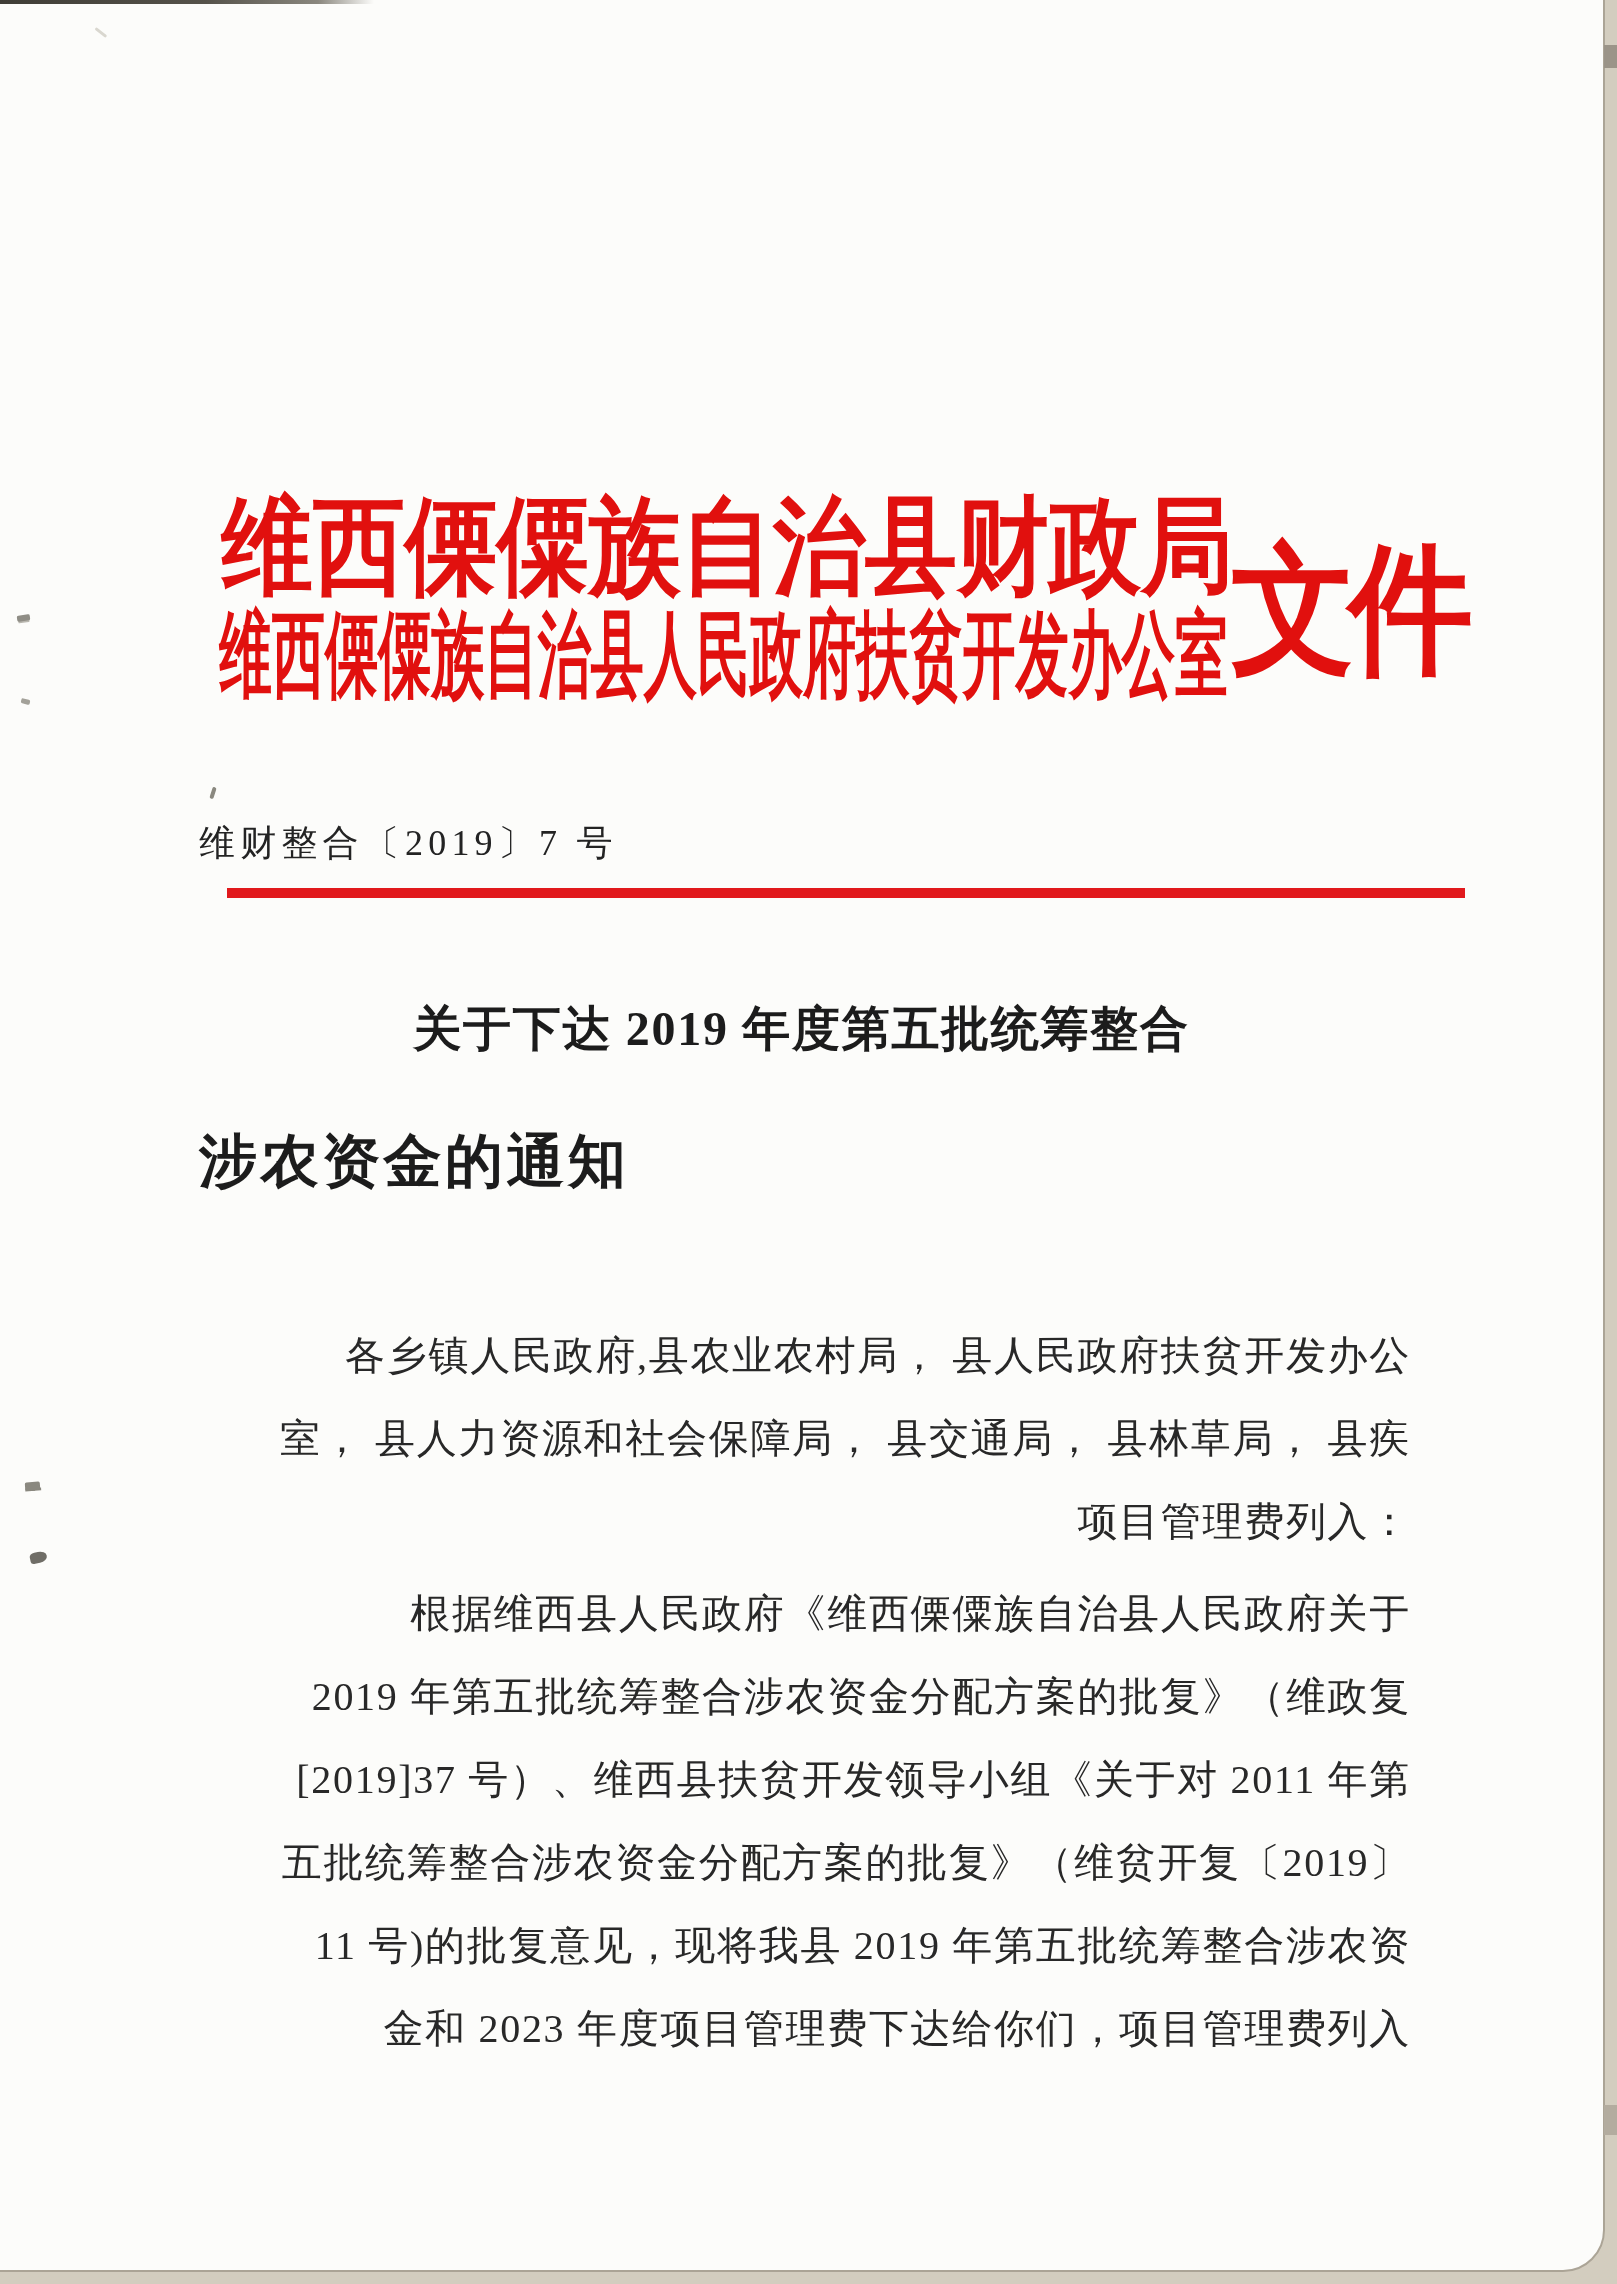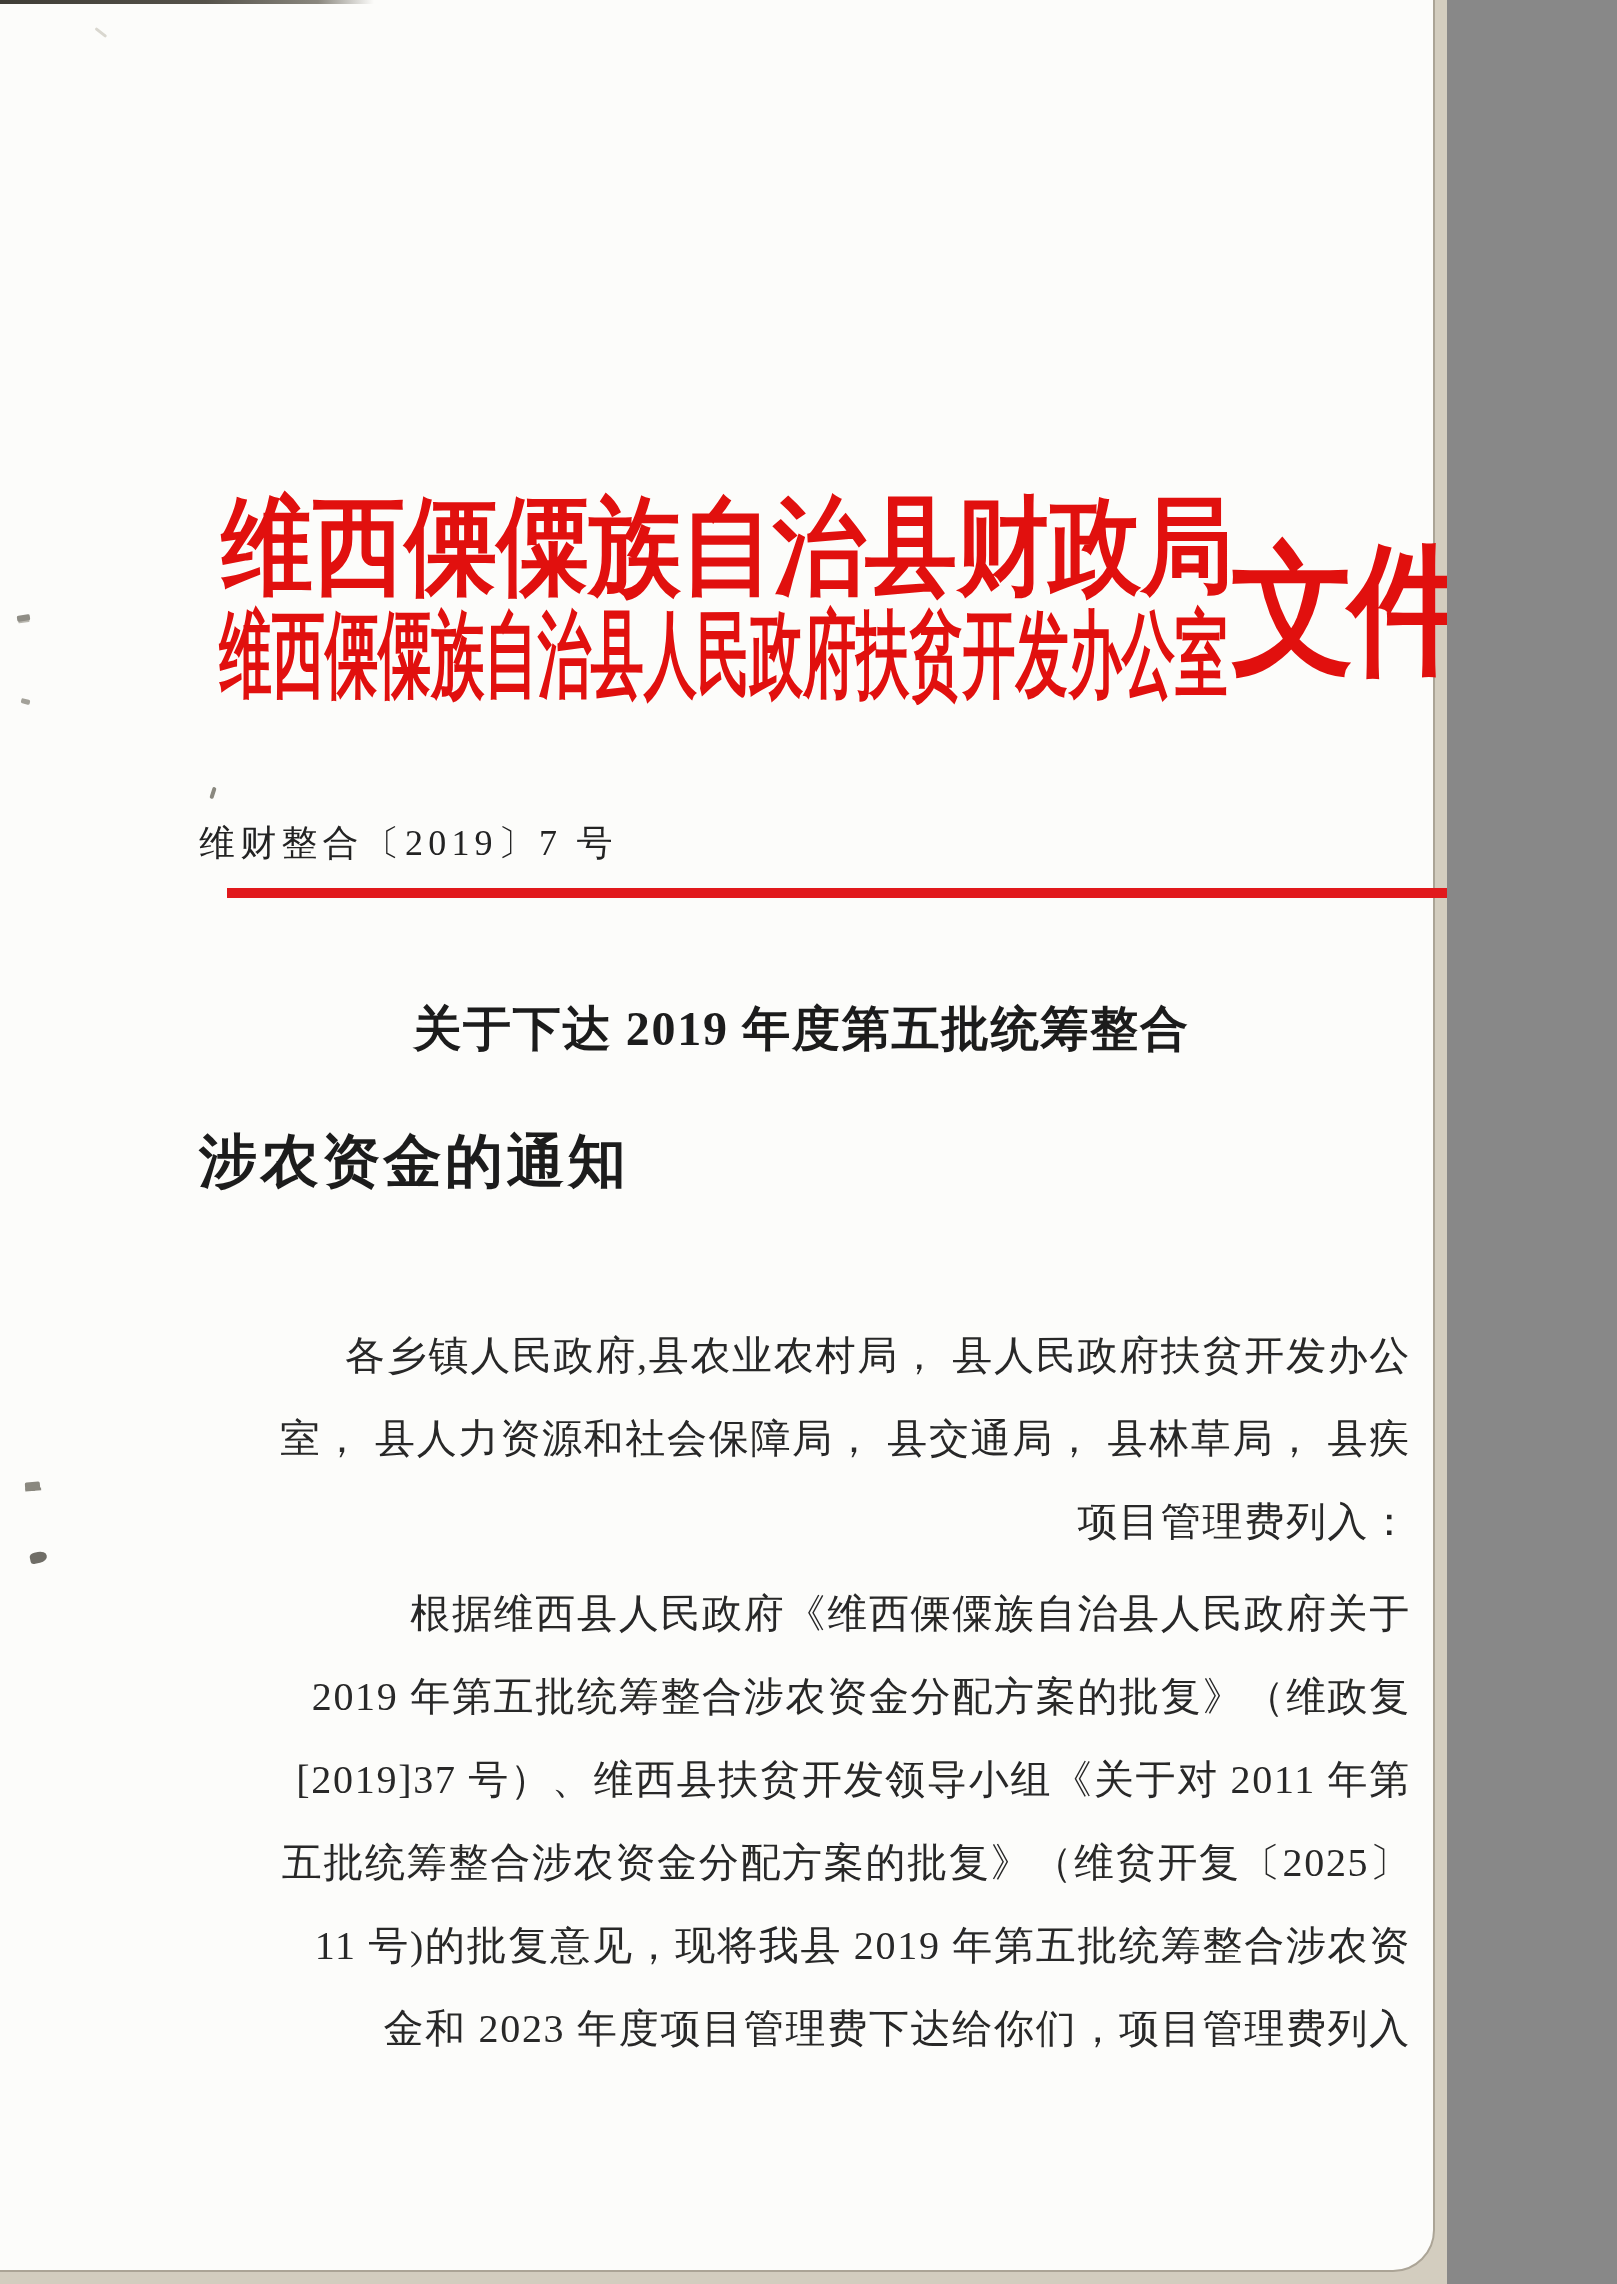--- a/index.html
+++ b/index.html
@@ -1,18 +1,18 @@
 <!DOCTYPE html>
 <html style="font-size:14px"><head>
 <meta charset="utf-8">
 <style>
   html,body{margin:0;padding:0;background:#888;}
   #canvas{
     position:relative;
-    width:1447px;height:2284px;
+    width:1617px;height:2284px;
     overflow:hidden;
     background:#d3cdbf; 
     font-family:"Liberation Serif","DejaVu Serif",serif;
   }
   
   .sheet{
     position:absolute;left:-12px;top:-12px;right:12px;bottom:12px;
     background:#fcfcfa;
     border:2.6px solid #aba496;
     border-bottom-right-radius:42px;
@@ -101,21 +101,21 @@
   <div class="title1">关于下达 2019 年度第五批统筹整合</div>
   <div class="title2">涉农资金的通知</div>
 
   <div class="body">
     <div class="bline">各乡镇人民政府,县农业农村局， 县人民政府扶贫开发办公</div>
     <div class="bline">室， 县人力资源和社会保障局， 县交通局， 县林草局， 县疾</div>
     <div class="bline">项目管理费列入：</div>
     <div class="bline gap indent">根据维西县人民政府《维西傈僳族自治县人民政府关于</div>
     <div class="bline">2019 年第五批统筹整合涉农资金分配方案的批复》（维政复</div>
     <div class="bline">[2019]37 号）、维西县扶贫开发领导小组《关于对 2011 年第</div>
-    <div class="bline">五批统筹整合涉农资金分配方案的批复》（维贫开复〔2025〕</div>
+    <div class="bline">五批统筹整合涉农资金分配方案的批复》（维贫开复〔2019〕</div>
     <div class="bline">11 号)的批复意见，现将我县 2019 年第五批统筹整合涉农资</div>
     <div class="bline">金和 2023 年度项目管理费下达给你们，项目管理费列入</div>
   </div>
 
   <div class="speck s1"></div>
   <div class="speck s2"></div>
   <div class="speck s3"></div>
   <div class="speck s4"></div>
   <div class="speck s5"></div>
   <div class="speck s6"></div>

